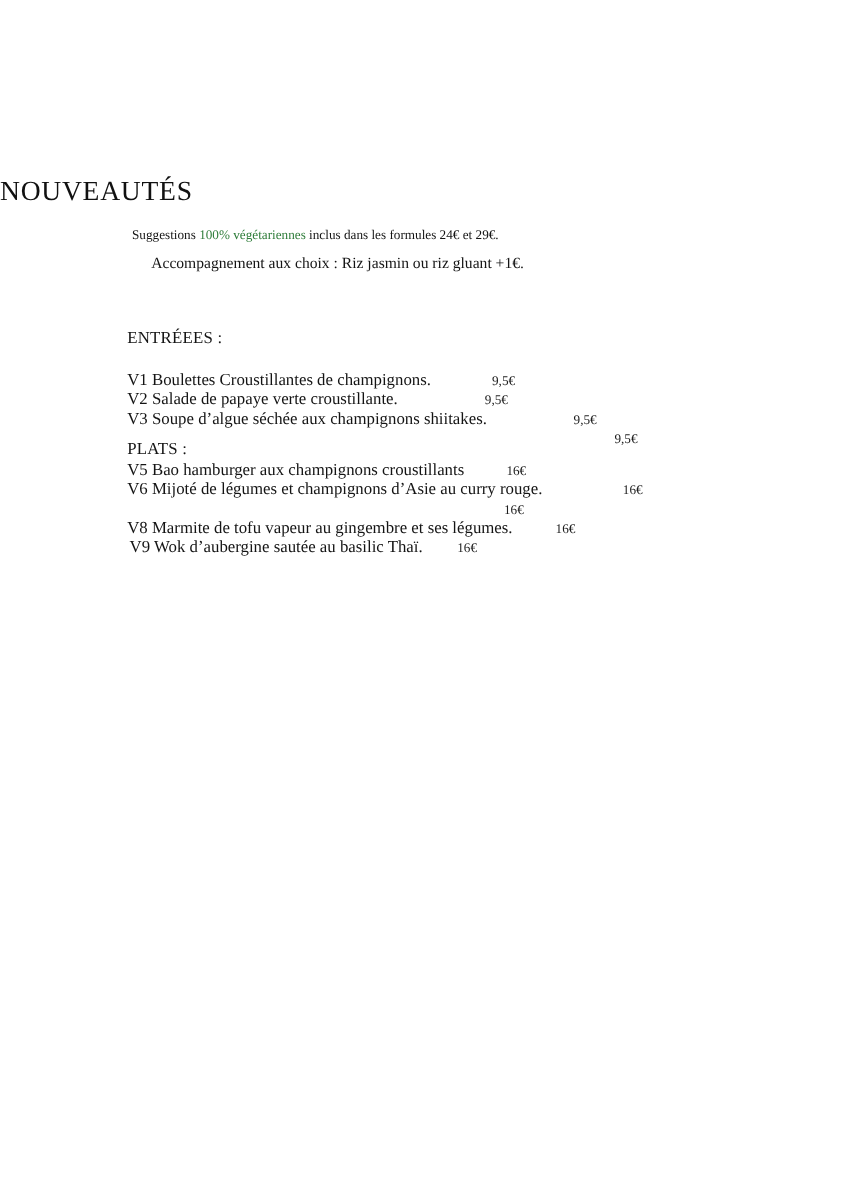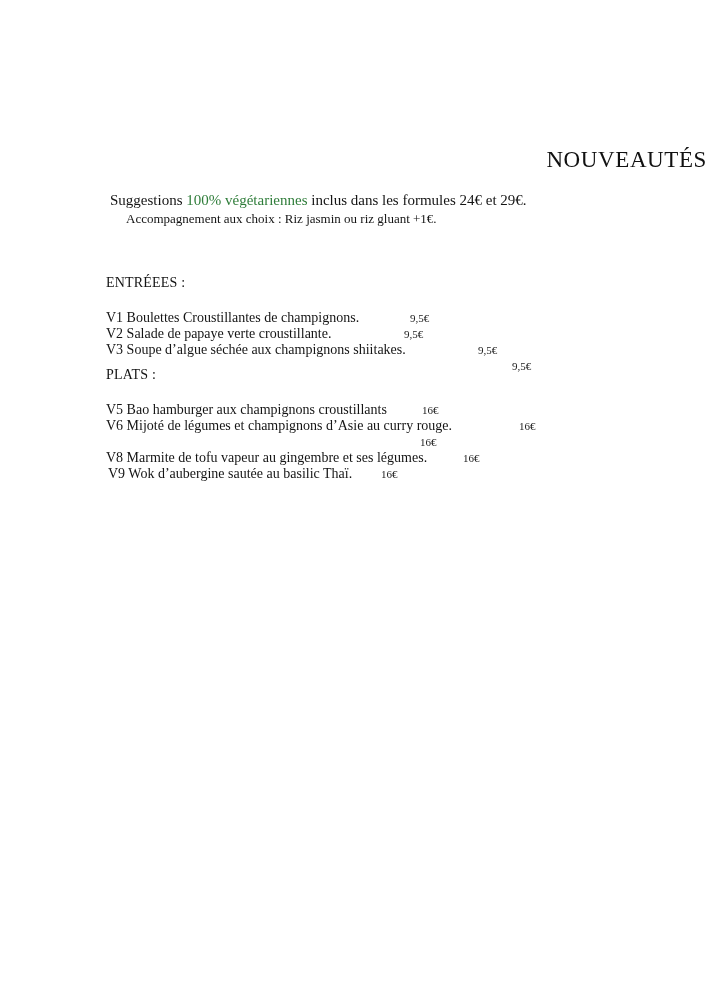--- a/index.html
+++ b/index.html
@@ -21,34 +21,34 @@
     position: absolute;
     inset: 0;
   }
 
   
   .doc-title {
     position: absolute;
     left: 0;
     top: 132px;
     width: 707px;
-    text-align: right;
+    text-align: left;
     font-size: 23px;
     line-height: 26px;
     letter-spacing: 0.6px;
     color: #111111;
     font-weight: 400;
   }
 
   
   .intro-suggestions {
     position: absolute;
     left: 110px;
     top: 176px;
-    font-size: 15px;
+    font-size: 11px;
     line-height: 19px;
     white-space: nowrap;
     color: #141414;
     font-family: Liberation Serif, serif;
   }
   .intro-suggestions .veg {
     color: #2f7d3a;
   }
   .intro-accompagnement {
     position: absolute;
@@ -70,21 +70,21 @@
   .section-plats   { top: 366px; }
 
   .section-heading {
     font-size: 14px;
     line-height: 18px;
     letter-spacing: 0.2px;
     color: #141414;
     white-space: nowrap;
   }
   .section-entrees .section-heading { margin-bottom: 18px; }
-  .section-plats   .section-heading { margin-bottom: 18px; }
+  .section-plats   .section-heading { margin-bottom: 1px; }
 
   .menu-list {
     list-style: none;
     margin: 0;
     padding: 0;
   }
   .menu-item {
     position: relative;
     height: 16px;
     line-height: 16px;

